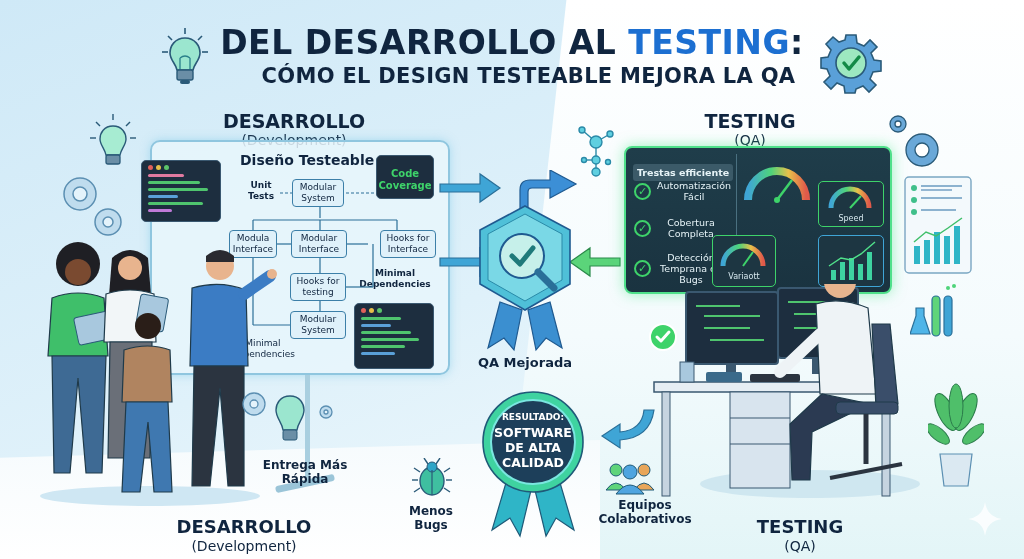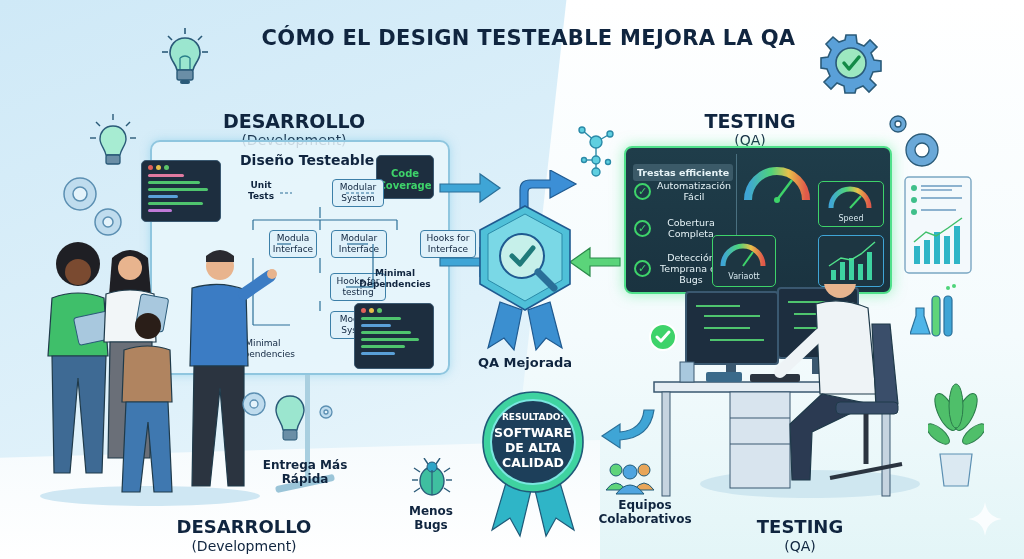--- a/index.html
+++ b/index.html
@@ -55,21 +55,21 @@
   .board-foot {
     position: absolute; left: 275px; top: 480px; width: 60px; height: 7px; background: #9bc5d8; border-radius: 3px;
     transform: rotate(-12deg);
   }
   .board-title {
     position: absolute; left: 240px; top: 152px; font-weight: 700; font-size: 14px; color: #10253f;
   }
   .box {
     position: absolute; background: #dff1fa; border: 1.5px solid #3c7fa8; border-radius: 4px;
     font-size: 9px; color: #10253f; text-align: center; line-height: 11px;
-    display: flex; align-items: center; justify-content: center; padding: 2px; margin-left: 40px;
+    display: flex; align-items: center; justify-content: center; padding: 2px;
   }
   .lbl { position: absolute; font-size: 9px; color: #10253f; text-align: center; line-height: 11px; }
   .code-win {
     position: absolute; background: #1d2e3f; border: 1.5px solid #3a5870; border-radius: 5px;
     padding: 4px 6px;
   }
   .code-win .dots { display: flex; gap: 3px; margin-bottom: 4px; }
   .code-win .dots i { width: 5px; height: 5px; border-radius: 50%; display: block; }
   .code-line { height: 3px; border-radius: 2px; margin: 4px 0; }
   .coverage {
@@ -104,20 +104,21 @@
   .caption { position: absolute; text-align: center; color: #10253f; font-weight: 700; font-size: 12px; line-height: 14px; }
 </style>
 </head>
 <body>
 
 <div class="bg-left"></div>
 <div class="bg-right"></div>
 <div class="floor-left"></div>
 
 <div class="title-wrap">
+  <div class="title-1"><span>DEL DESARROLLO AL </span><span class="accent">TESTING</span><span>:</span></div>
   <div class="title-2">CÓMO EL DESIGN TESTEABLE MEJORA LA QA</div>
 </div>
 
 <svg class="abs" style="left:160px;top:26px" width="50" height="64" viewBox="0 0 50 64">
   <g stroke="#2a5a78" stroke-width="1.6" fill="none">
     <line x1="25" y1="2" x2="25" y2="8"></line>
       <line x1="8" y1="10" x2="12" y2="14"></line>
       <line x1="42" y1="10" x2="38" y2="14"></line>
     <line x1="2" y1="26" x2="8" y2="26"></line>
       <line x1="42" y1="26" x2="48" y2="26"></line>

